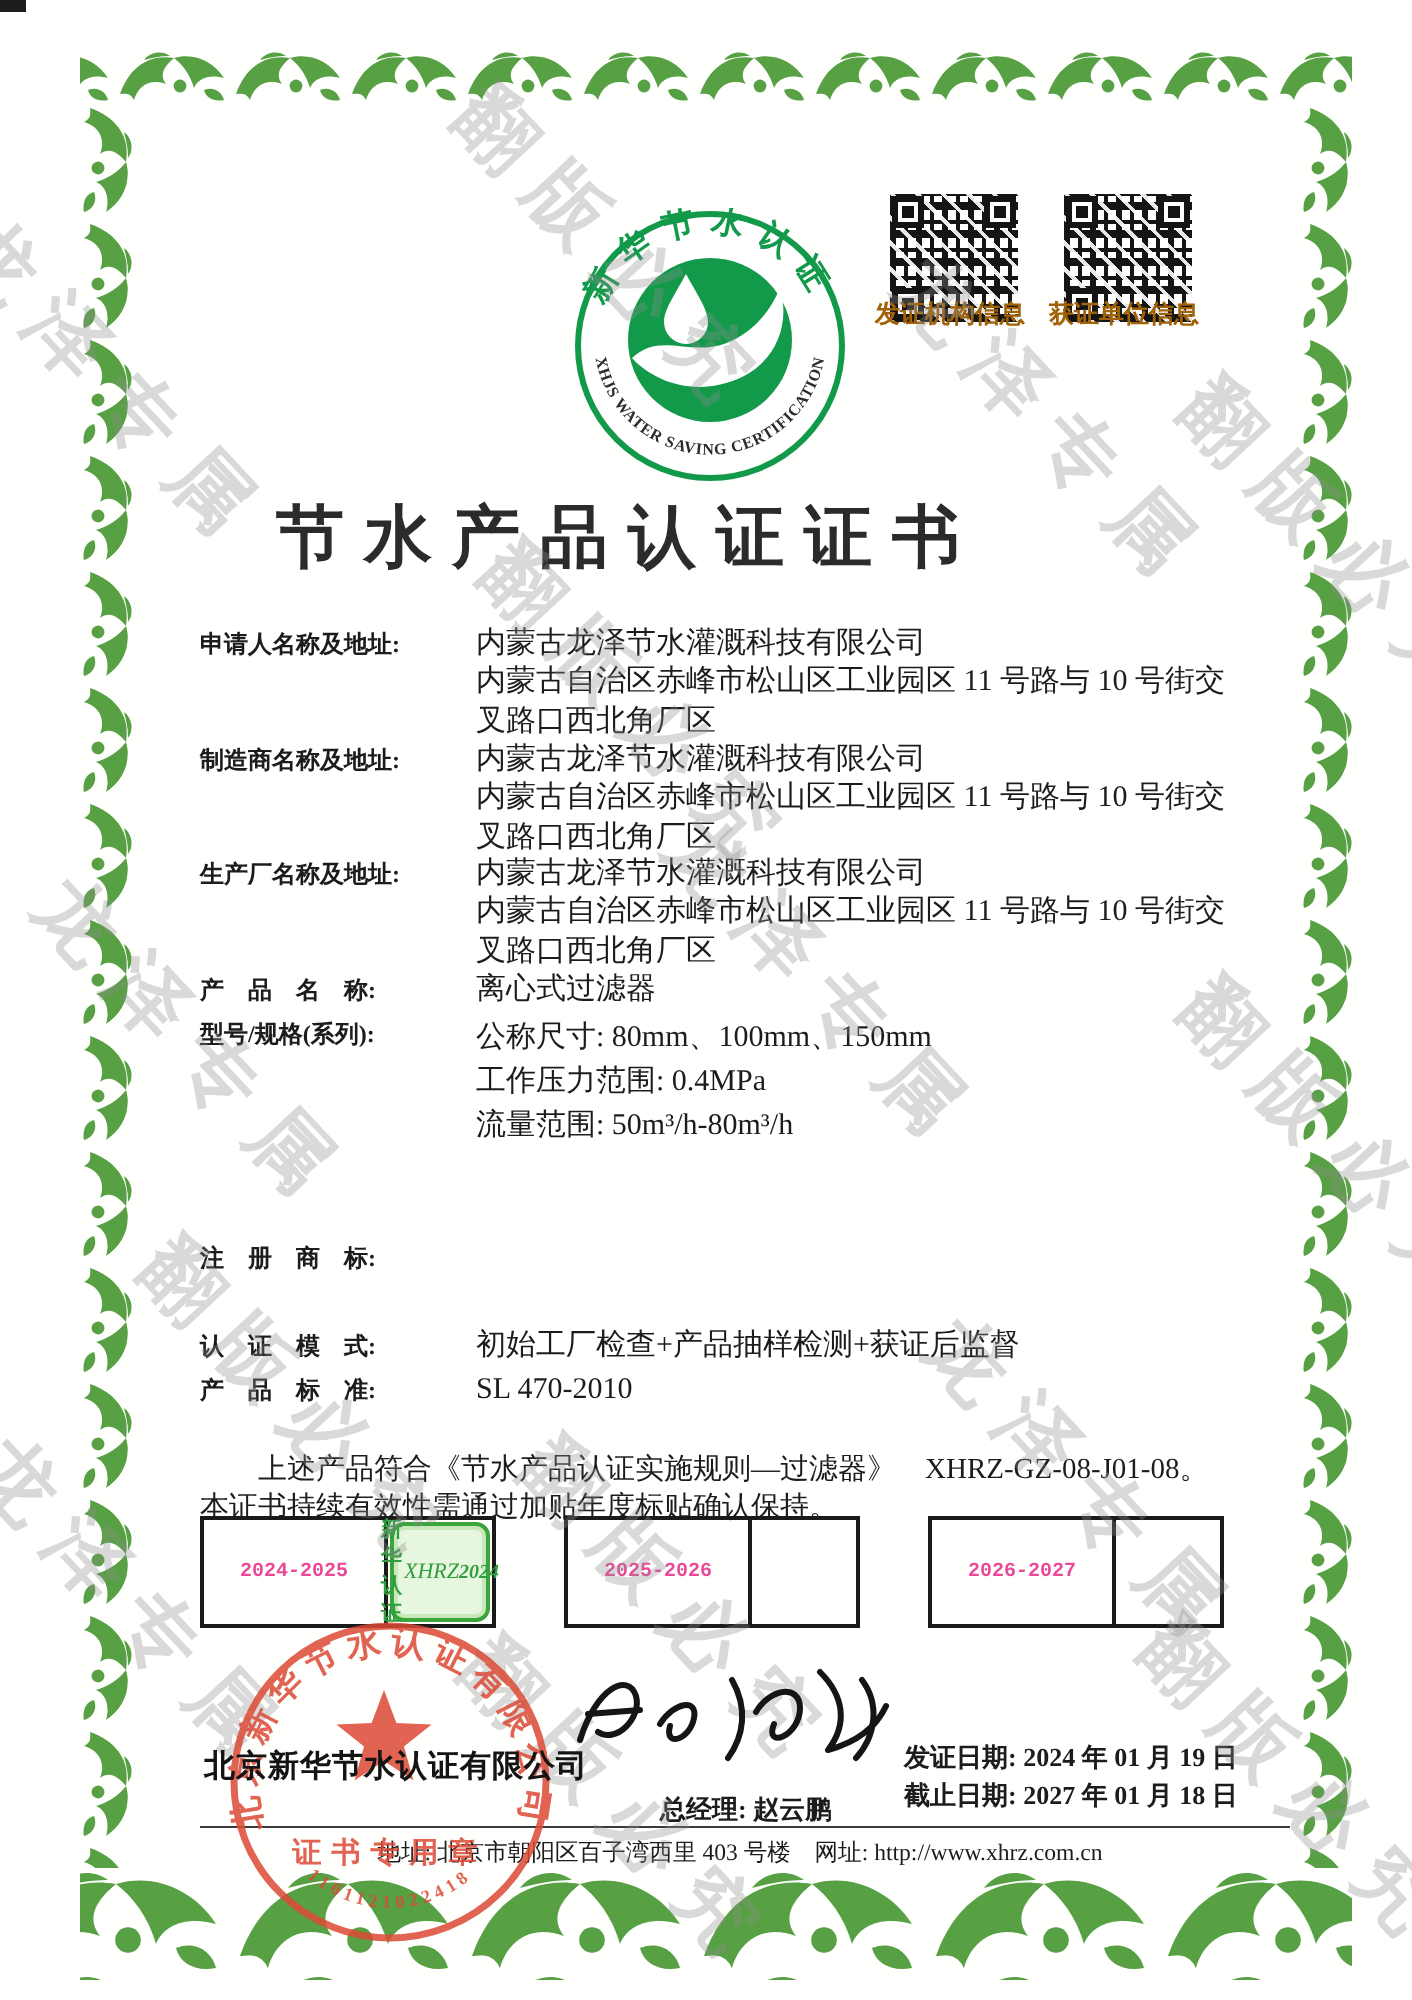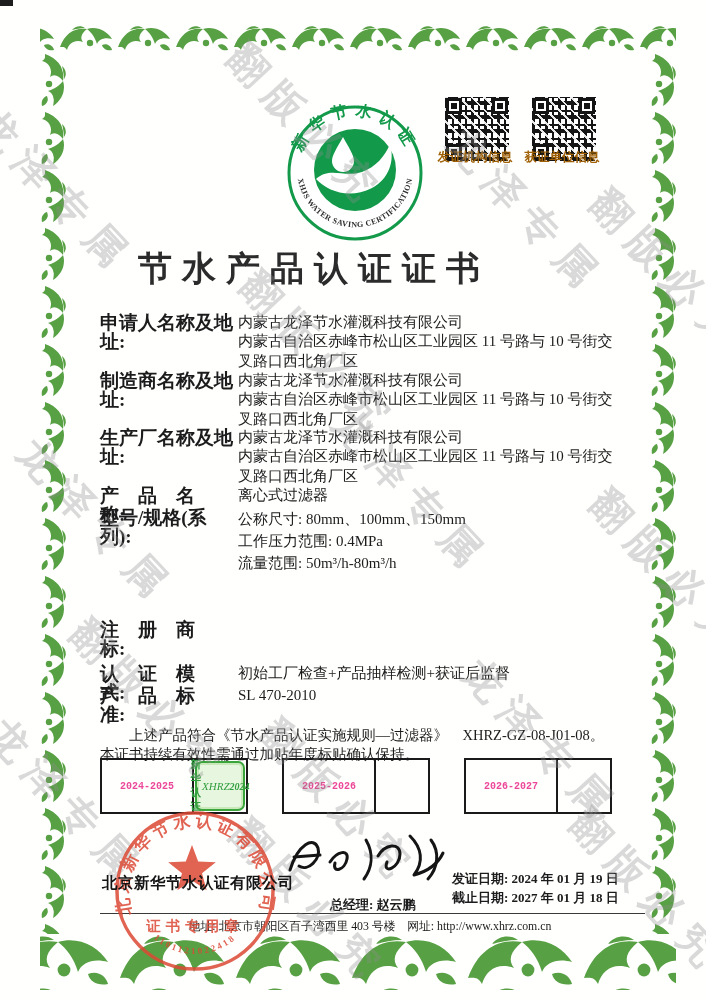--- a/index.html
+++ b/index.html
@@ -18,21 +18,21 @@
         repeating-linear-gradient(0deg, #151515 0 4px, #fff 4px 7px, #151515 7px 9px, #fff 9px 14px);}
   .fp{position:absolute;width:16px;height:16px;border:3px solid #141414;background:#fff;box-sizing:border-box;}
   .fp::after{content:"";position:absolute;inset:2px;background:#141414;}
   .fp.tl{left:1px;top:1px}.fp.tr{right:1px;top:1px}.fp.bl{left:1px;bottom:1px}
   .qr-label{position:absolute;top:149px;width:92px;text-align:center;font-size:12.5px;
             font-weight:bold;color:#a16207;z-index:2;}
   .title{position:absolute;left:0;top:246px;width:628px;text-align:center;font-size:34px;
          font-weight:bold;letter-spacing:10px;color:#2b2b2b;z-index:2;}
   
   .row{position:absolute;left:100px;width:514px;display:flex;z-index:2;}
-  .lbl{flex:0 0 138px;font-size:19px;font-weight:bold;line-height:19.3px;font-family:Liberation Serif, serif;}
+  .lbl{flex:0 0 138px;font-size:12px;font-weight:bold;line-height:19.3px;font-family:Liberation Serif, serif;}
   .val{flex:1;font-size:15px;font-weight:normal;}
   .val .ln{line-height:19.3px;}
   .val .lnw{line-height:22px;}
   .statement{position:absolute;left:100px;top:726px;width:514px;font-size:14.5px;
              font-weight:normal;line-height:18.8px;text-indent:2em;z-index:2;}
   
   .sbox{position:absolute;top:758px;width:148px;height:56px;border:2px solid #1a1a1a;
         box-sizing:border-box;display:flex;z-index:2;}
   .sbox .yr{flex:0 0 90px;border-right:2px solid #1a1a1a;display:flex;align-items:center;
             justify-content:center;font-size:10px;font-weight:bold;color:#ec4899;font-family:Liberation Mono, monospace;}

